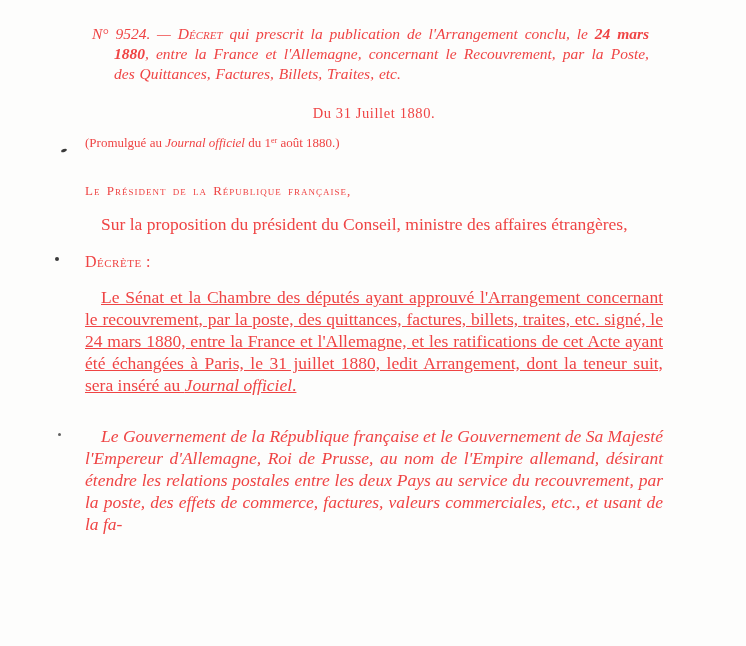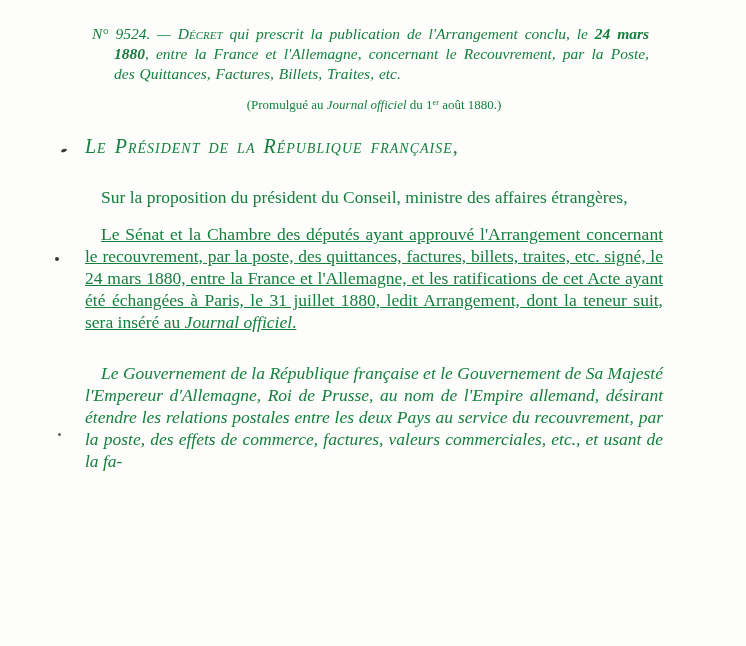--- a/index.html
+++ b/index.html
@@ -3,21 +3,21 @@
 <meta charset="utf-8">
 <style>
   html, body { margin: 0; padding: 0; }
   body { background: #e9e9e9; }
   .page {
     position: relative;
     width: 746px;
     height: 646px;
     margin: 0 auto;
     background: #fdfdfc;
-    color: #15803d;
+    color: #ef4444;
     font-family: "Liberation Serif", "DejaVu Serif", serif;
     overflow: hidden;
   }
   .content {
     position: absolute;
     left: 85px;
     top: 24px;
     width: 578px;
   }
   p { margin: 0; }
@@ -40,39 +40,37 @@
     text-indent: -22px;
     word-spacing: 1px;
   }
   .dateline {
     text-align: center;
     font-size: 14.5px;
     letter-spacing: 0.6px;
     margin-top: 21px;
   }
   .promulg {
-    text-align: center;
     font-size: 13px;
     margin-top: 13px;
   }
   .president {
     font-variant: small-caps;
-    font-size: 20px;
+    font-size: 13px;
     letter-spacing: 1px;
-    margin-top: 22px;
+    margin-top: 32px;
     word-spacing: 2px;
-    font-style: italic;
   }
   .para {
     font-size: 17.5px;
     line-height: 22px;
     text-align: justify;
     text-indent: 16px;
   }
-  .proposition { margin-top: 28px; }
+  .proposition { margin-top: 14px; }
   .decrete {
     font-variant: small-caps;
     font-size: 16px;
     letter-spacing: 0.5px;
     margin-top: 18px;
   }
   .art-heading {
     text-align: center;
     font-size: 17.5px;
     margin-top: 12px;
@@ -101,27 +99,29 @@
 <div class="page">
 
   <span class="speck speck1"></span>
   <span class="speck speck2"></span>
   <span class="speck speck3"></span>
 
   <div class="content">
 
     <p class="headnote"><span>N° 9524. — </span><span class="sc">Décret</span><span> qui prescrit la publication de l'Arrangement conclu, le </span><span class="bold">24 mars 1880</span><span>, entre la France et l'Allemagne, concernant le Recouvrement, par la Poste, des Quittances, Factures, Billets, Traites, etc.</span></p>
 
+    <p class="dateline">Du 31 Juillet 1880.</p>
 
     <p class="promulg"><span>(Promulgué au </span><span class="it">Journal officiel</span><span> du 1</span><sup class="ord">er</sup><span> août 1880.)</span></p>
 
     <p class="president">Le Président de la République française,</p>
 
     <p class="para proposition">Sur la proposition du président du Conseil, ministre des affaires étrangères,</p>
 
+    <p class="decrete">Décrète :</p>
 
 
     <p class="para body1"><span>Le Sénat et la Chambre des députés ayant approuvé l'Arrangement concernant le recouvrement, par la poste, des quittances, factures, billets, traites, etc. signé, le 24 mars 1880, entre la France et l'Allemagne, et les ratifications de cet Acte ayant été échangées à Paris, le 31 juillet 1880, ledit Arrangement, dont la teneur suit, sera inséré au </span><span class="it">Journal officiel</span><span>.</span></p>
 
 
     <p class="para body2">Le Gouvernement de la République française et le Gouvernement de Sa Majesté l'Empereur d'Allemagne, Roi de Prusse, au nom de l'Empire allemand, désirant étendre les relations postales entre les deux Pays au service du recouvrement, par la poste, des effets de commerce, factures, valeurs commerciales, etc., et usant de la fa-</p>
 
   </div>
 </div>
 

